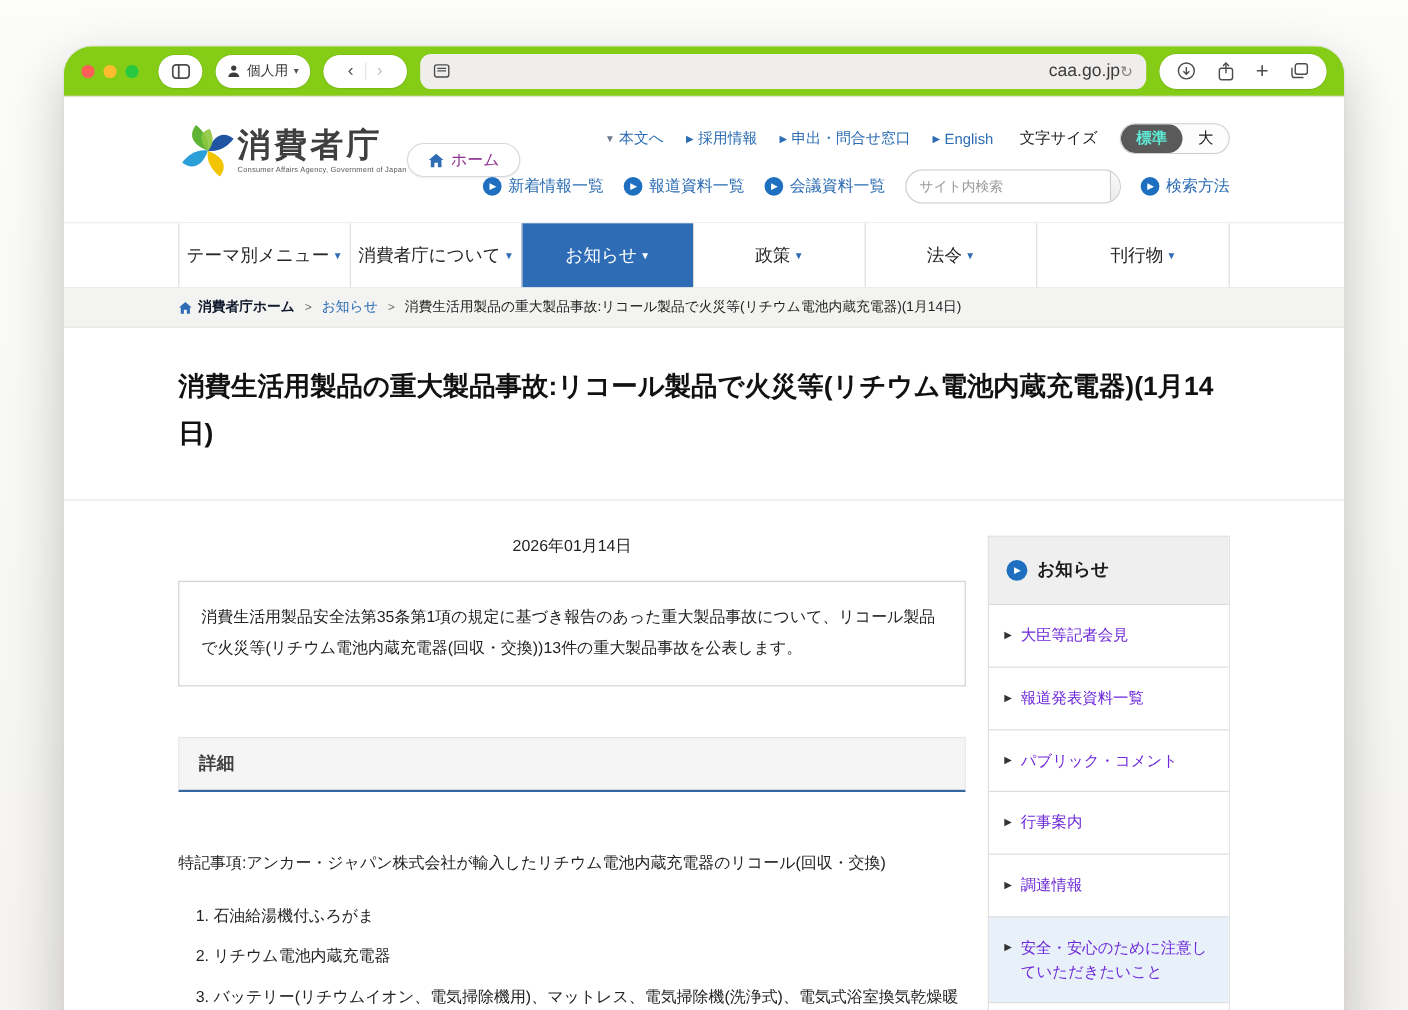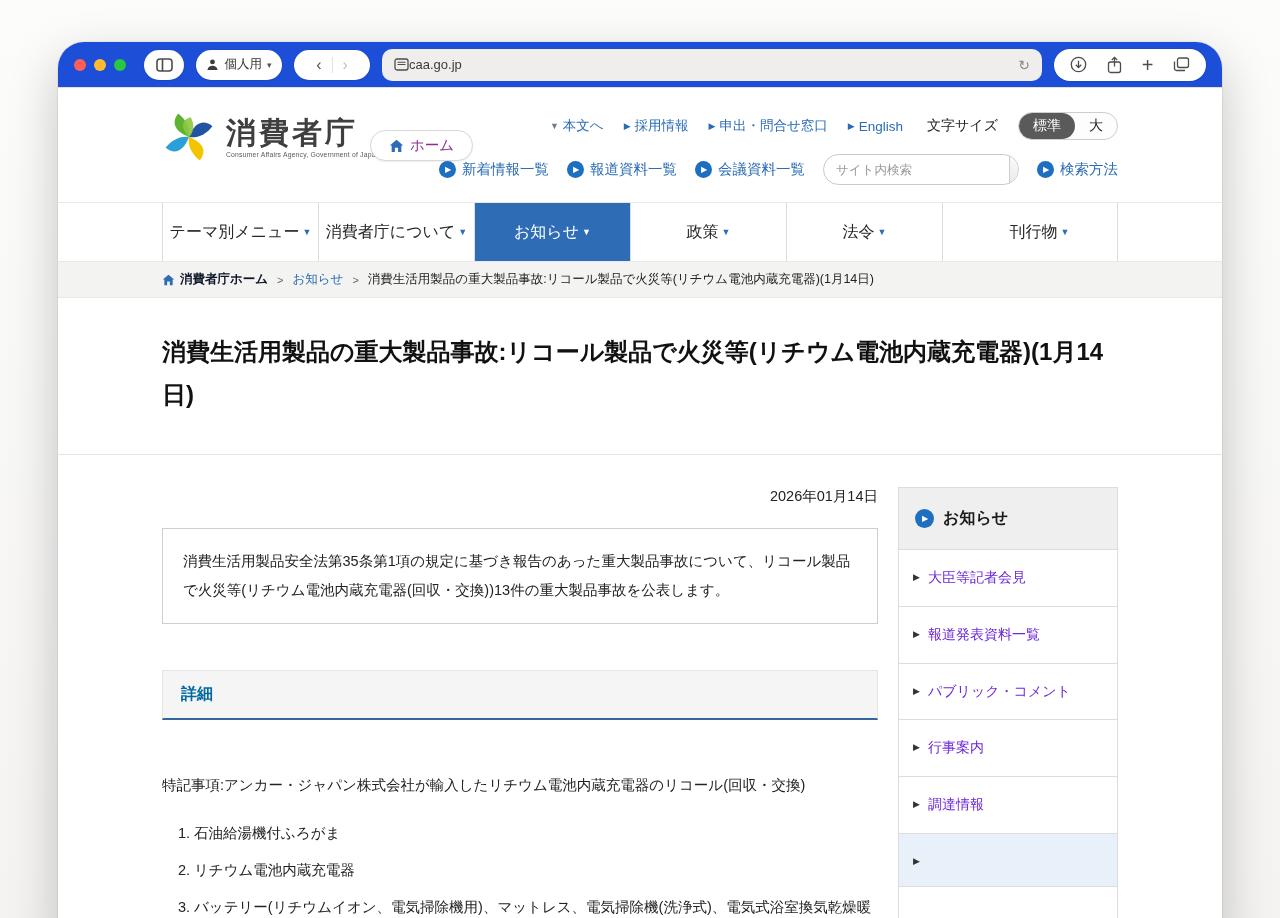--- a/index.html
+++ b/index.html
@@ -11,67 +11,67 @@
   }
 
   
   .window {
     position:absolute; left:58px; top:42px; width:1164px; height:900px;
     background:#fff; border-radius:26px 26px 0 0;
     box-shadow:0 18px 50px rgba(0,0,0,.22), 0 0 0 1px rgba(0,0,0,.05);
     overflow:hidden;
   }
   .toolbar {
-    height:46px; background:#1d4ed8; border-bottom:1px solid #e3e1de;
+    height:46px; background:#84cc16; border-bottom:1px solid #e3e1de;
     display:flex; align-items:center; padding:0 16px; gap:12px;
   }
   .traffic { display:flex; gap:8px; margin-right:6px; }
   .light { width:12px; height:12px; border-radius:50%; }
   .pill {
     background:#fff; border-radius:16px; height:30px;
     box-shadow:0 0 0 .5px rgba(0,0,0,.09), 0 1px 2px rgba(0,0,0,.06);
     display:flex; align-items:center; justify-content:center;
   }
   .tb-icon { stroke:#4c4c4c; fill:none; stroke-width:1.6; }
   .sidebar-toggle { width:40px; }
   .profile { width:86px; gap:5px; font-size:12.5px; color:#333; }
   .navbtns { width:76px; gap:0; }
   .navbtns .chev { font-size:16px; padding:0 10px; color:#555; }
   .navbtns .chev.dis { color:#c4c2bf; }
   .navbtns .vdiv { width:1px; height:16px; background:#e4e2df; }
   .urlbar {
     flex:1; height:32px; background:#f0eeec; border-radius:10px;
     display:flex; align-items:center; padding:0 12px; color:#6f6d6a;
   }
-  .urlbar .host { flex:1; text-align:left; font-size:13px; color:#3c3c3c; }
+  .urlbar .host { flex:1; text-align:right; font-size:16px; color:#3c3c3c;margin-left:40px; }
   .right-icons { width:152px; height:32px; gap:20px; color:#4c4c4c; }
   .glyph { font-size:15px; color:#4c4c4c; line-height:1; }
 
   
   .site { height:calc(100% - 46px); background:#fff; overflow:hidden; }
 
   .site-header { position:relative; height:114px; background:#fff; }
-  .logo-wrap { position:absolute; left:104px; top:22px; display:flex; align-items:center; gap:10px; }
+  .logo-wrap { position:absolute; left:104px; top:22px; display:flex; align-items:center; }
   .logo-text-main { font-size:30px; font-weight:bold; color:#3f3f3f; letter-spacing:3px; line-height:1.1; }
   .logo-text-sub { font-size:6.8px; color:#5a5a5a; margin-top:2px; letter-spacing:.2px; }
   .home-btn {
     position:absolute; left:312px; top:42px; height:31px; padding:0 18px;
     border:1px solid #d8d8d8; border-radius:17px; background:#fff;
     box-shadow:0 1px 2px rgba(0,0,0,.07);
     display:flex; align-items:center; gap:6px;
     font-size:14.5px; color:#8c2f90; font-weight:500; cursor:pointer;
   }
   .util-row { position:absolute; right:104px; top:24px; display:flex; align-items:center; gap:20px; font-size:13.5px; }
   .util-link { color:#2b6cb3; text-decoration:none; display:flex; align-items:center; gap:4px; cursor:pointer; }
   .tri { font-size:9px; color:#2b6cb3; }
   .tri.down { color:#6d7c8c; }
   .fontsize-label { color:#1d1d1d; font-size:14px; margin-left:4px; }
   .size-toggle { display:flex; border:1px solid #cfcfcf; border-radius:15px; overflow:hidden; height:28px; background:#fdfdfd; box-shadow:inset 0 0 2px rgba(0,0,0,.04); }
   .size-seg { padding:0 14px; display:flex; align-items:center; font-size:14px; color:#222; cursor:pointer; }
-  .size-seg.active { background:#5a5a5a; color:#ffffff; border-radius:14px; }
+  .size-seg.active { background:#5a5a5a; color:#5eead4; border-radius:14px;font-weight:bold; }
   .quick-row { position:absolute; right:104px; top:66px; display:flex; align-items:center; gap:18px; font-size:14.5px; }
   .play-link { color:#2b6cb3; text-decoration:none; display:flex; align-items:center; gap:6px; cursor:pointer; }
   .play-circle {
     width:17px; height:17px; border-radius:50%; background:#1f6fc0; flex:0 0 auto;
     display:inline-flex; align-items:center; justify-content:center;
   }
   .play-circle::before { content:"▶"; color:#fff; font-size:8px; margin-left:1px; }
   .search-pill {
     display:flex; align-items:center; height:31px; border:1px solid #c9c9c9;
     border-radius:16px; overflow:hidden; background:#fff; width:196px;
@@ -105,25 +105,25 @@
   .bc-link { color:#2b6cb3; text-decoration:none; cursor:pointer; }
   .bc-current { color:#222; }
 
   
   .title-block { padding:32px 104px 38px; border-bottom:1px solid #e3e3e3; }
   .page-title { font-size:24px; font-weight:bold; color:#111; line-height:1.8; }
 
   
   .content { display:flex; padding:32px 104px 0; align-items:flex-start; }
   .main-col { flex:1; margin-right:20px; min-width:0; }
-  .date-line { text-align:right; font-size:14.5px; color:#222; margin-bottom:22px; }
+  .date-line { text-align:center; font-size:14.5px; color:#222; margin-bottom:22px; }
   .info-box { border:1px solid #cfcfcf; padding:18px 20px; font-size:14.5px; line-height:2.0; color:#222; }
   .section-head {
     margin-top:46px; background:#f5f5f5; border:1px solid #e6e6e6; border-bottom:2px solid #35669f;
-    padding:13px 18px; font-size:16px; font-weight:bold; color:#0369a1;
+    padding:13px 18px; font-size:16px; font-weight:bold; color:#404040;
   }
   .note-para { margin-top:52px; font-size:14.5px; line-height:1.9; color:#222; }
   .item-list { margin:20px 0 0 6px; padding-left:26px; font-size:14.5px; line-height:1.8; color:#222; }
   .item-list li { margin-bottom:11px; }
 
   
   .side-col { width:220px; flex:0 0 220px; border:1px solid #dcdcdc; border-top:1px solid #dcdcdc; }
   .side-head {
     background:#efefef; padding:20px 16px; display:flex; align-items:center; gap:9px;
     font-size:16px; font-weight:bold; color:#1b1b1b;
@@ -358,20 +358,21 @@
         <div class="side-item">
           <span class="arr">▶</span>
           <a class="lbl">行事案内</a>
         </div>
         <div class="side-item">
           <span class="arr">▶</span>
           <a class="lbl">調達情報</a>
         </div>
         <div class="side-item highlight">
           <span class="arr">▶</span>
+          <a class="lbl">安全・安心のために注意していただきたいこと</a>
         </div>
         <div class="side-item">
           
           
         </div>
       </div>
 
     </div>
   </div>
 </div>

